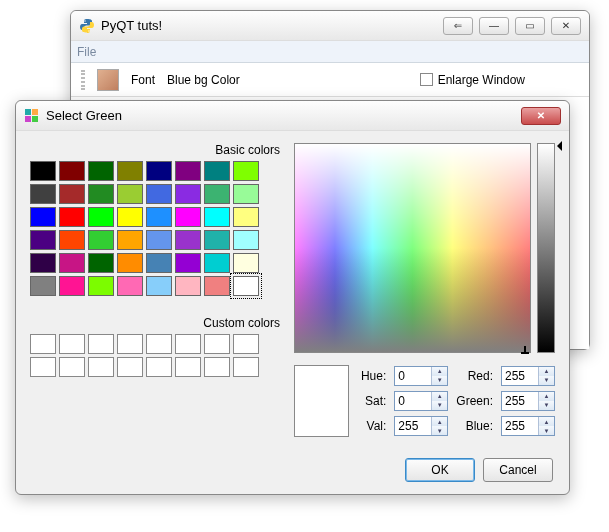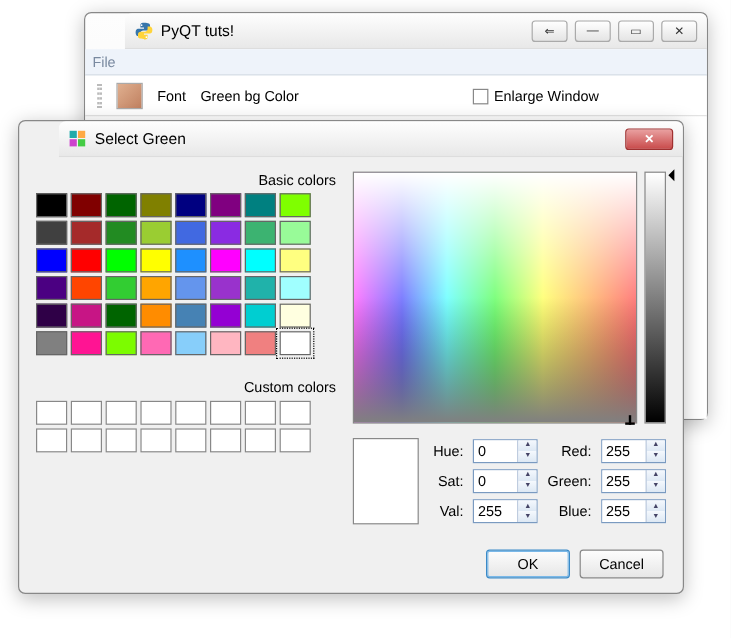--- a/index.html
+++ b/index.html
@@ -2,33 +2,33 @@
 <html><head>
 <meta charset="utf-8">
 <style>
 * { box-sizing: border-box; font-family: "Segoe UI", Tahoma, sans-serif; font-size: 12px; }
 body { margin: 0; background: #fff; width: 609px; height: 532px; position: relative; }
 
 .win { position: absolute; border: 1px solid #888; border-radius: 6px; background: linear-gradient(#fdfdfd,#f0f0f0); box-shadow: 0 4px 16px rgba(0,0,0,0.25); }
 .win1 { left: 70px; top: 10px; width: 520px; height: 340px; }
 .win2 { left: 15px; top: 100px; width: 555px; height: 395px; background: #f0f0f0; }
 
-.titlebar { display:flex; align-items:center; height:30px; padding:0 8px; border-bottom:1px solid #ddd; background: linear-gradient(#fefefe,#e8e8e8); border-radius:6px 6px 0 0;margin-left:33px; }
+.titlebar { display:flex; align-items:center; height:30px; padding:0 8px; border-bottom:1px solid #ddd; background: linear-gradient(#fefefe,#e8e8e8); border-radius:6px 6px 0 0; }
 .titlebar .icon { width:16px; height:16px; margin-right:6px; display:flex; align-items:center; justify-content:center; }
 .titlebar .title { flex:1; font-size:13px; }
 .winbtns { display:flex; gap:6px; }
 .winbtn { width:30px; height:18px; border:1px solid #aaa; border-radius:3px; background:linear-gradient(#fff,#e4e4e4); display:flex; align-items:center; justify-content:center; font-size:10px; color:#333; cursor:default; }
 .winbtn.close { width:40px; background:linear-gradient(#e9a0a0,#c94b4b); border-color:#a03030; color:#fff; font-weight:bold; }
 
 .menubar { height:22px; background:#eef3fa; border-bottom:1px solid #d0d8e0; padding:0 6px; display:flex; align-items:center; color:#7a8aa0; font-size:12px; }
 .toolbar { height:34px; display:flex; align-items:center; gap:12px; padding:0 10px; border-bottom:1px solid #ddd; background:#fff; }
 .toolbar .handle { width:4px; height:20px; border-left:2px dotted #bbb; border-right:2px dotted #bbb; }
 .avatar { width:22px; height:22px; background:linear-gradient(135deg,#e0b090,#c08060); border:1px solid #aaa; }
 .toolbar-label { color:#000000; }
-.checkbox { display:flex; align-items:flex-end; gap:5px; margin-left:auto; margin-right:80px; }
+.checkbox { display:flex; align-items:flex-start; gap:5px; margin-left:auto; margin-right:54px; }
 .cb { width:13px; height:13px; border:1px solid #888; background:#fff; }
 .win-body { background:#fff; height:calc(100% - 86px); }
 
 .dlg-body { padding:12px 14px; display:flex; gap:14px; height:calc(100% - 30px); }
 .leftcol { width:250px; }
 .section-label { margin-bottom:4px;text-align:right; }
 .swatch-grid { display:grid; grid-template-columns:repeat(8,26px); grid-auto-rows:20px; gap:3px; margin-bottom:10px; }
 .sw { border:1px solid #666; cursor:pointer; }
 .sw.sel { outline:1px dotted #000; outline-offset:2px; }
 .custom-grid { display:grid; grid-template-columns:repeat(8,26px); grid-auto-rows:20px; gap:3px; margin-bottom:10px; }
@@ -83,21 +83,21 @@
       <div class="winbtn">✕</div>
     </div>
   </div>
   <div class="menubar">
     <span>File</span>
   </div>
   <div class="toolbar">
     <div class="handle"></div>
     <div class="avatar"></div>
     <span class="toolbar-label">Font</span>
-    <span class="toolbar-label">Green bg Color</span>
+    <span class="toolbar-label">Blue bg Color</span>
     <label class="checkbox">
       <span class="cb"></span>
       <span>Enlarge Window</span>
     </label>
   </div>
   <div class="win-body"></div>
 </div>
 
 <div class="win win2">
   <div class="titlebar">

